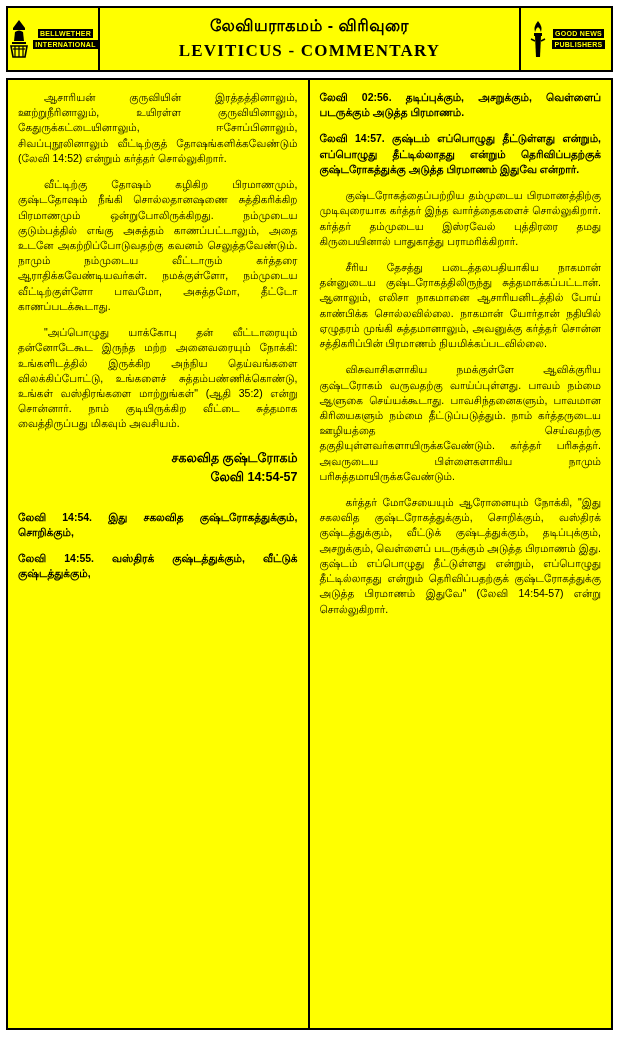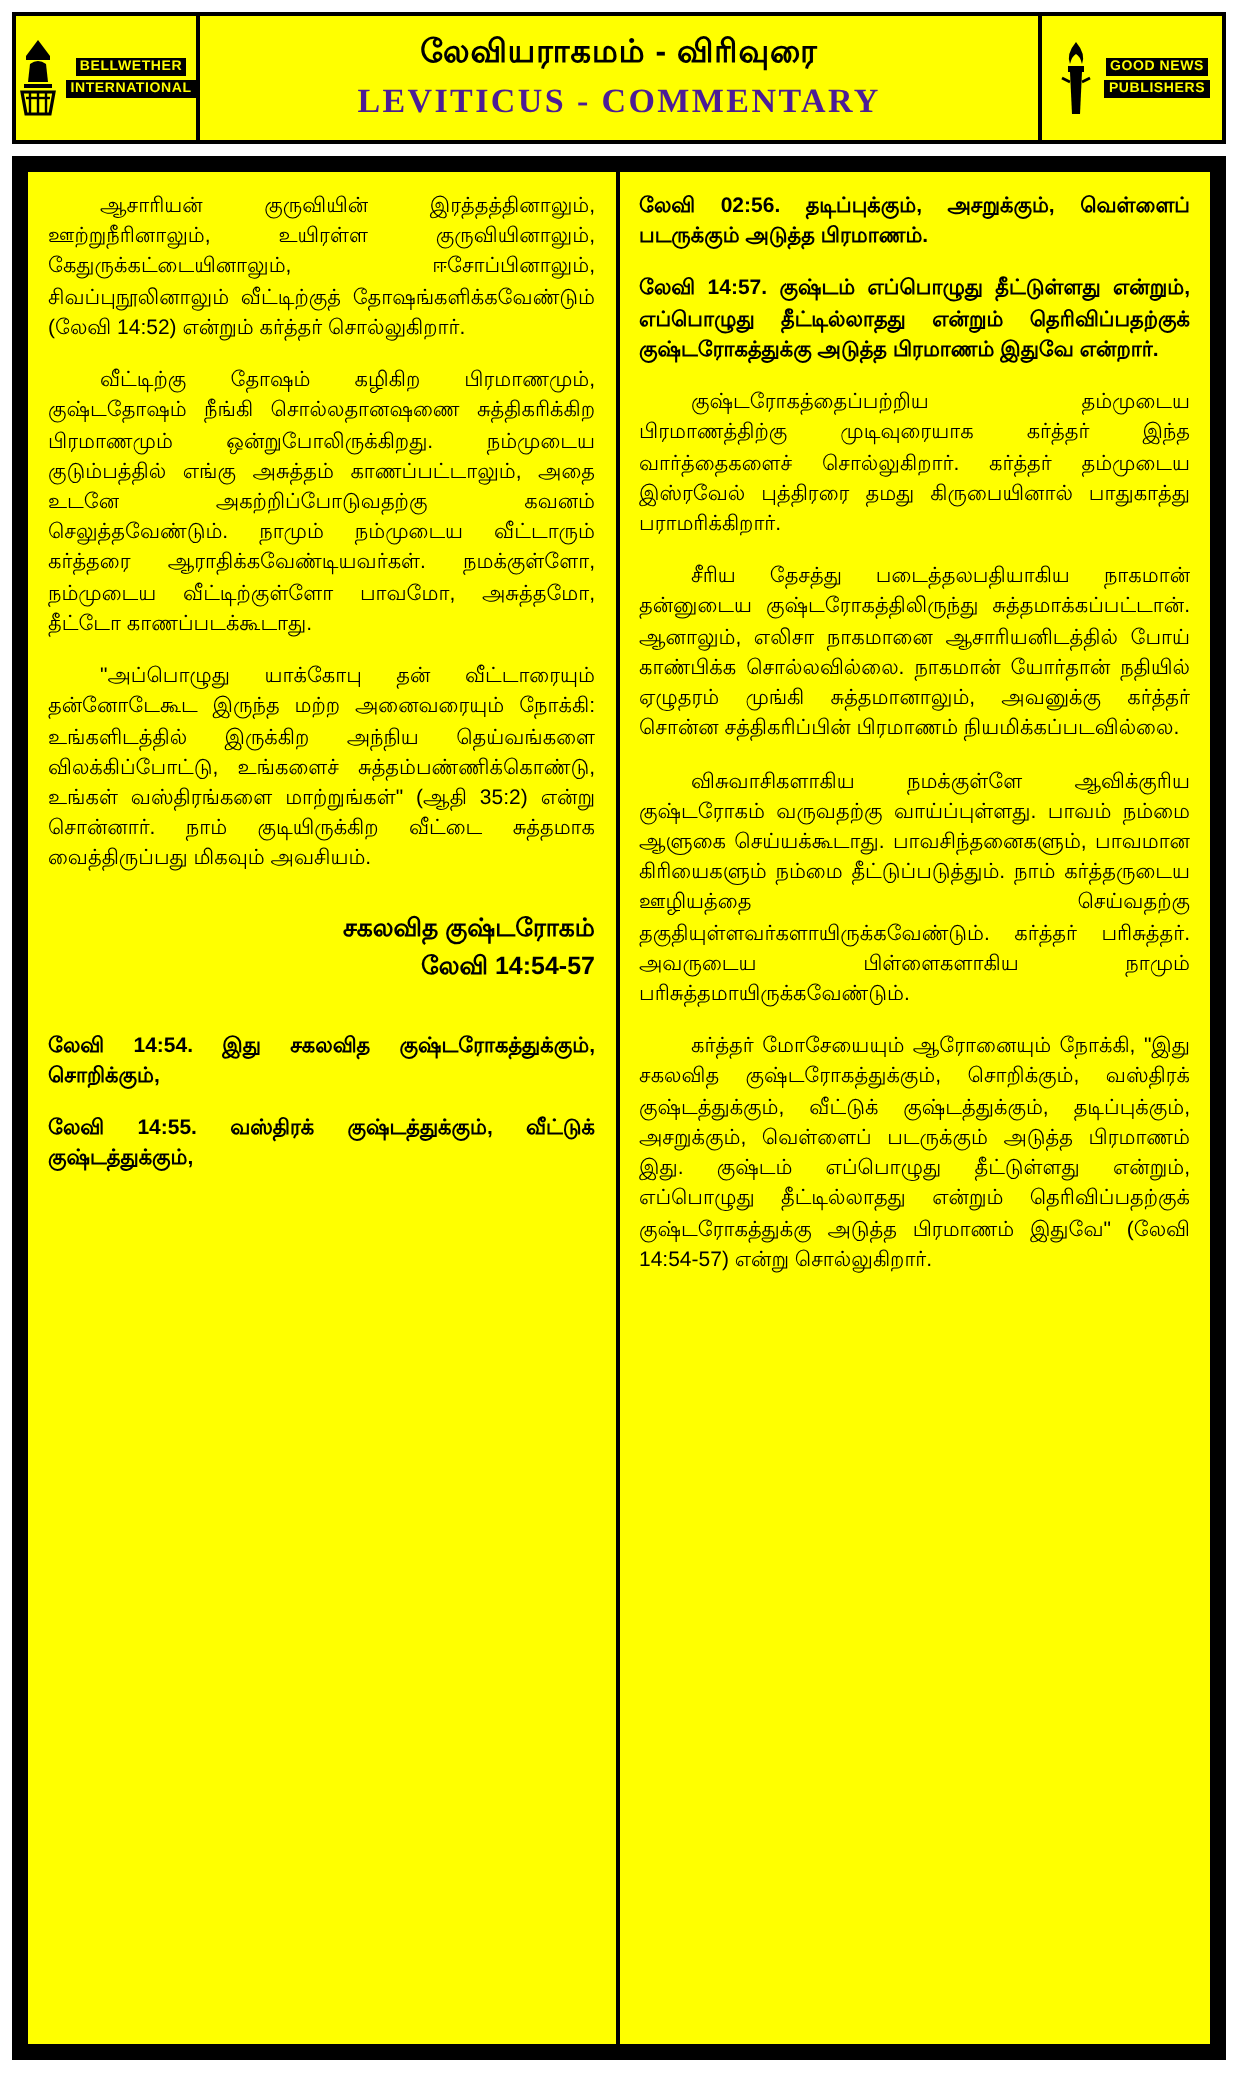--- a/index.html
+++ b/index.html
@@ -77,30 +77,30 @@
   }
   .title-ta {
     font-size: 16px;
     font-weight: bold;
     color: #000;
     letter-spacing: 0.5px;
   }
   .title-en {
     font-size: 17px;
     font-weight: bold;
-    color: #4c1d95;
+    color: #000000;
     font-family: "Liberation Serif", serif;
     letter-spacing: 1.2px;
     margin-top: 4px;
   }
   
   .body-wrap {
     display: flex;
     margin-top: 6px;
-    border: 8px solid #000000;
+    border: 2px solid #000000;
     background: #ffff00;
     height: 952px;
     box-sizing: border-box;
   }
   .col {
     width: 50%;
     box-sizing: border-box;
     padding: 10px 10px 6px 10px;
     overflow: hidden;
   }

